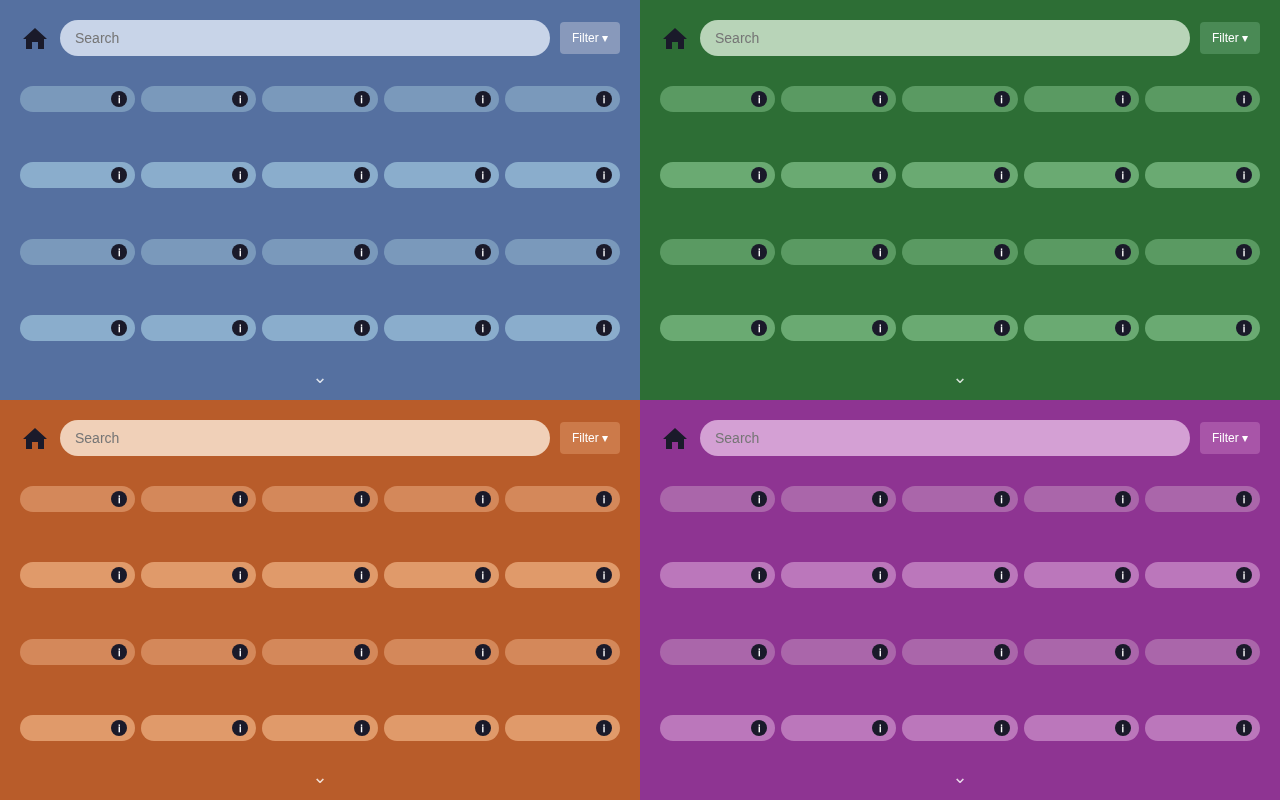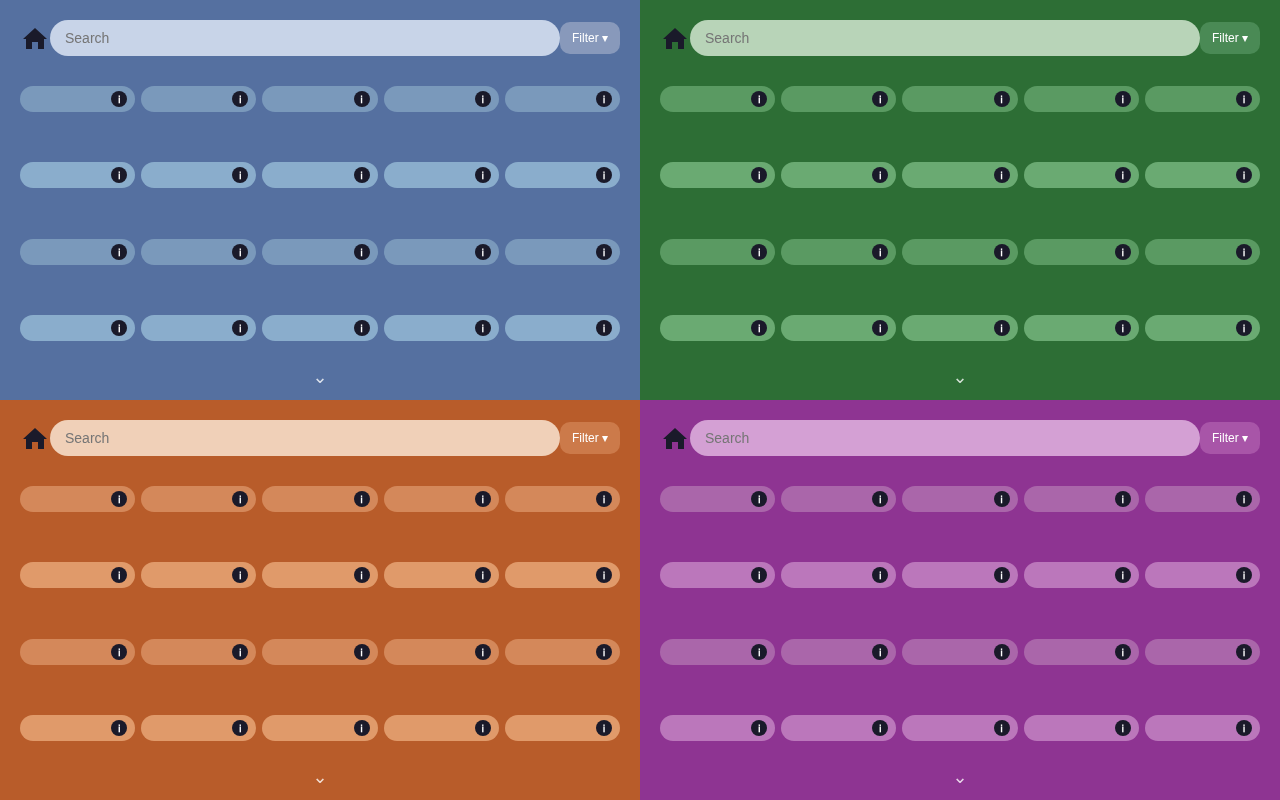--- a/index.html
+++ b/index.html
@@ -21,20 +21,21 @@
     }
 
     .panel-blue { background-color: #5570a0; }
     .panel-green { background-color: #2d6e35; }
     .panel-orange { background-color: #b85c2a; }
     .panel-purple { background-color: #8e3492; }
 
     .search-bar {
       display: flex;
       align-items: center;
+      gap: 10px;
       margin-bottom: 30px;
     }
 
     .home-icon {
       width: 30px;
       height: 30px;
       flex-shrink: 0;
     }
 
     .search-input {
@@ -59,21 +60,21 @@
     .panel-orange .search-input { background-color: #f0d0b8; color: #555; }
     .panel-orange .filter-btn { background-color: #cc7a4a; }
 
     
     .panel-purple .search-input { background-color: #d4a0d4; color: #555; }
     .panel-purple .filter-btn { background-color: #a855a8; }
 
     .filter-btn {
       height: 32px;
       padding: 0 12px;
-      border-radius: 10px;
+      border-radius: 4px;
       border: none;
       color: #fff;
       font-size: 12px;
       cursor: pointer;
       display: flex;
       align-items: center;
       gap: 4px;
       white-space: nowrap;
     }
 

